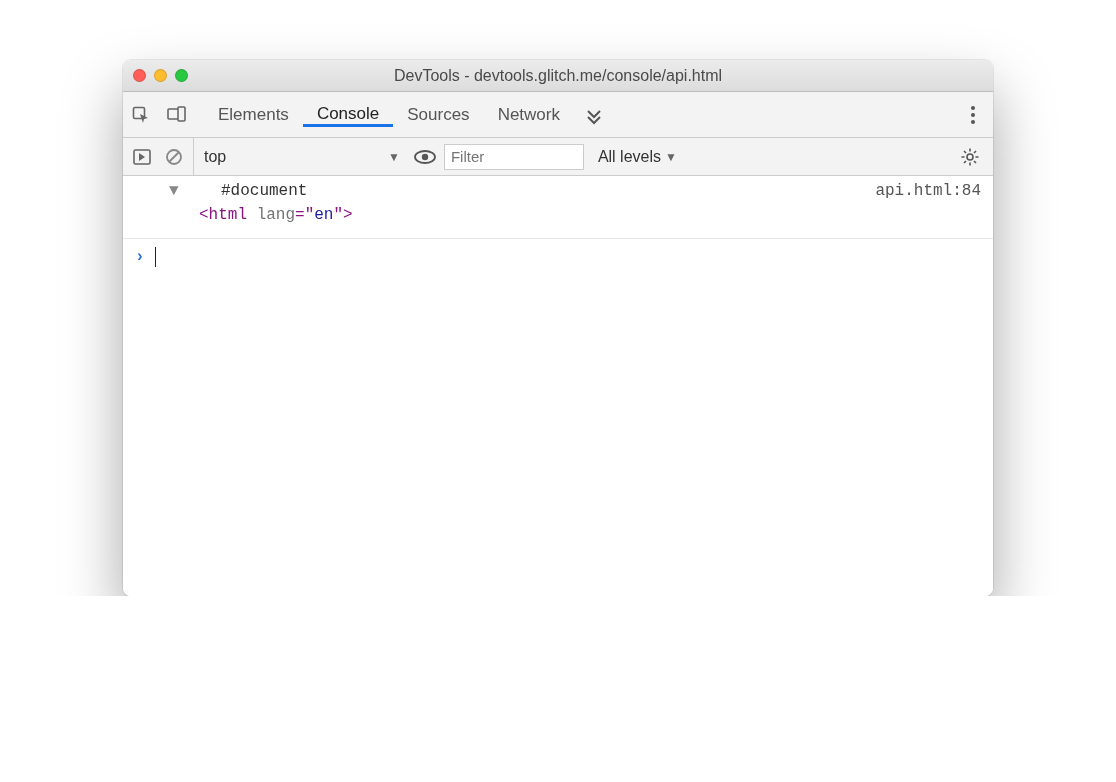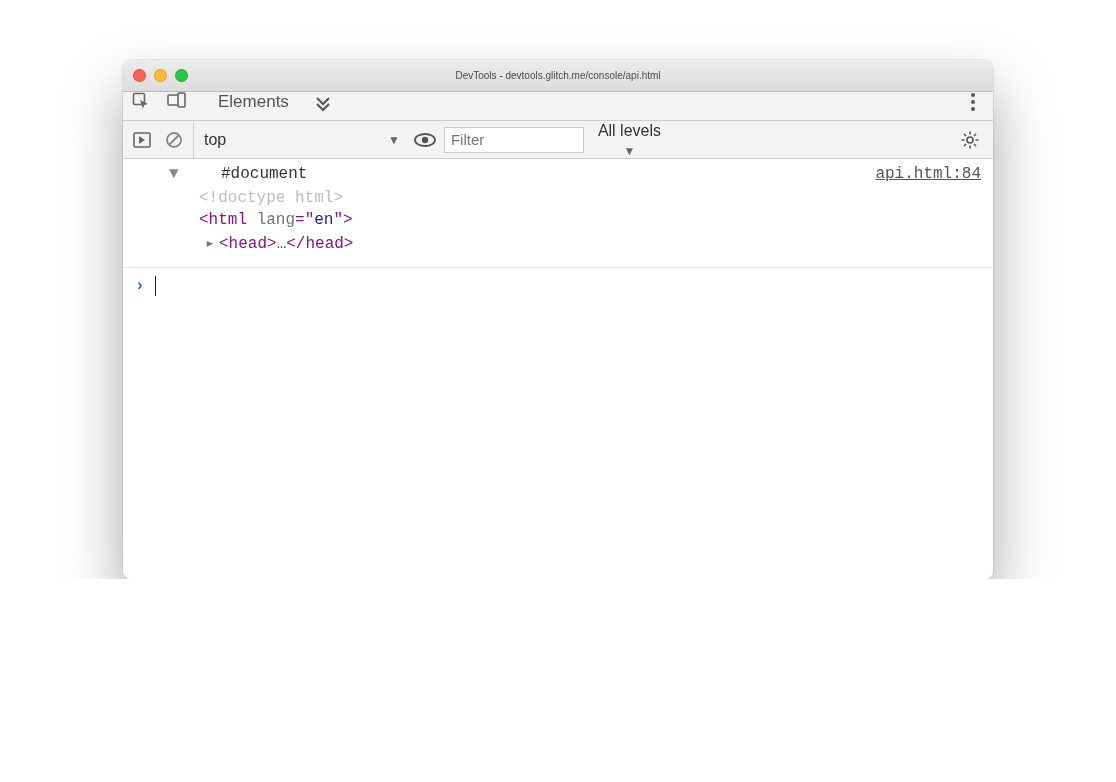--- a/index.html
+++ b/index.html
@@ -28,28 +28,28 @@
     position: relative;
   }
   .traffic { display: flex; gap: 8px; }
   .dot { width: 13px; height: 13px; border-radius: 50%; border: 0.5px solid rgba(0,0,0,0.15); }
   .dot.red { background:#ff5f57; }
   .dot.yellow { background:#febc2e; }
   .dot.green { background:#28c840; }
   .title {
     position: absolute; left: 0; right: 0;
     text-align: center;
-    font-size: 10px;
+    font-size: 16px;
     color: #4a4a4a;
     pointer-events: none;
   }
   .tabs {
-    height: 29px;
-    display: flex;
-    align-items: flex-start;
+    height: 46px;
+    display: flex;
+    align-items: center;
     border-bottom: 1px solid #ccc;
     background: #f3f3f3;
     font-size: 17px;
     color: #444;
   }
   .tabs .iconbtn {
     width: 36px;
     display: flex; align-items: center; justify-content: center;
     color: #666;
   }
@@ -89,36 +89,36 @@
   .context-select .chev { color:#666; font-size:12px; }
   .filter-input {
     border: 1px solid #ccc;
     background: #fff;
     height: 26px;
     padding: 2px 6px;
     font-size: 15px;
     color: #888;
     width: 140px;
   }
-  .levels { display:flex; align-items:center; gap:4px; margin-left:8px; color:#333;flex-direction:column; }
+  .levels { display:flex; align-items:center; gap:4px; margin-left:8px; color:#333; }
   .levels .chev { font-size:12px; color:#666; }
   .gear { margin-left:auto; width:34px; display:flex; justify-content:center; color:#555; }
   .console-body {
     min-height: 420px;
     background:#fff;
     font-family: Menlo, Consolas, "Courier New", monospace;
     font-size: 16px;
   }
   .msg-row {
     display:flex;
     padding: 6px 12px 10px 12px;
     border-bottom: 1px solid #e8e8e8;
   }
   .msg-left { flex:1; padding-left: 34px; }
-  .msg-right { color:#555; text-decoration: underline; font-size:16px; }
+  .msg-right { color:#555; font-size:16px; }
   .tree-toggle { color:#888; display:inline-block; width:16px; }
   .doc-label { color:#333;margin-left:36px; }
   .tree-children { padding-left: 30px; margin-top:6px; }
   .doctype { color:#bdbdbd; margin: 4px 0; }
   .tag-line { margin: 4px 0; }
   .tn { color:#881280; } 
   .an { color:#737373; } 
   .av { color:#1a1aa6; } 
   .pct { color:#881280; }
   .ellipsis { color:#555; }
@@ -160,20 +160,29 @@
     <div class="iconbtn">
       <svg width="20" height="18" viewBox="0 0 20 18">
           <rect x="1" y="3" width="12" height="10" rx="1" fill="none" stroke="#666" stroke-width="1.6"></rect>
           <rect x="11" y="1" width="7" height="14" rx="1" fill="#f3f3f3" stroke="#666" stroke-width="1.6"></rect>
         </svg>
     </div>
     <div class="sep"></div>
     <div class="tab">
         <span>Elements</span>
       </div>
+    <div class="tab active">
+        <span>Console</span>
+      </div>
+    <div class="tab">
+        <span>Sources</span>
+      </div>
+    <div class="tab">
+        <span>Network</span>
+      </div>
     <div class="more">
       <svg width="20" height="20" viewBox="0 0 20 20">
           <path d="M4 6 L10 12 L16 6" fill="none" stroke="#555" stroke-width="2"></path>
           <path d="M4 12 L10 18 L16 12" fill="none" stroke="#555" stroke-width="2"></path>
         </svg>
     </div>
     <div class="spacer"></div>
     <div class="sep"></div>
     <div class="menu">
       <svg width="6" height="20" viewBox="0 0 6 20">
@@ -228,23 +237,21 @@
         </svg>
     </div>
   </div>
 
   <div class="console-body">
 
     <div class="msg-row">
       <div class="msg-left">
         <span class="tree-toggle">▼</span><span class="doc-label">#document</span>
         <div class="tree-children">
-          <div class="doctype">&lt;!doctype html&gt;</div>
           <div class="tag-line"><span class="pct">&lt;</span><span class="tn">html</span> <span class="an">lang</span><span class="pct">="</span><span class="av">en</span><span class="pct">"&gt;</span></div>
-          <div class="tag-line" style="padding-left:6px"><span class="collapsed-arrow">▸</span><span class="pct">&lt;</span><span class="tn">head</span><span class="pct">&gt;</span><span class="ellipsis">…</span><span class="pct">&lt;/</span><span class="tn">head</span><span class="pct">&gt;</span></div>
         </div>
       </div>
       <div class="msg-right">api.html:84</div>
     </div>
 
     <div class="prompt-row">
       <span class="prompt-chevron">›</span>
       <span class="caret"></span>
     </div>
 

